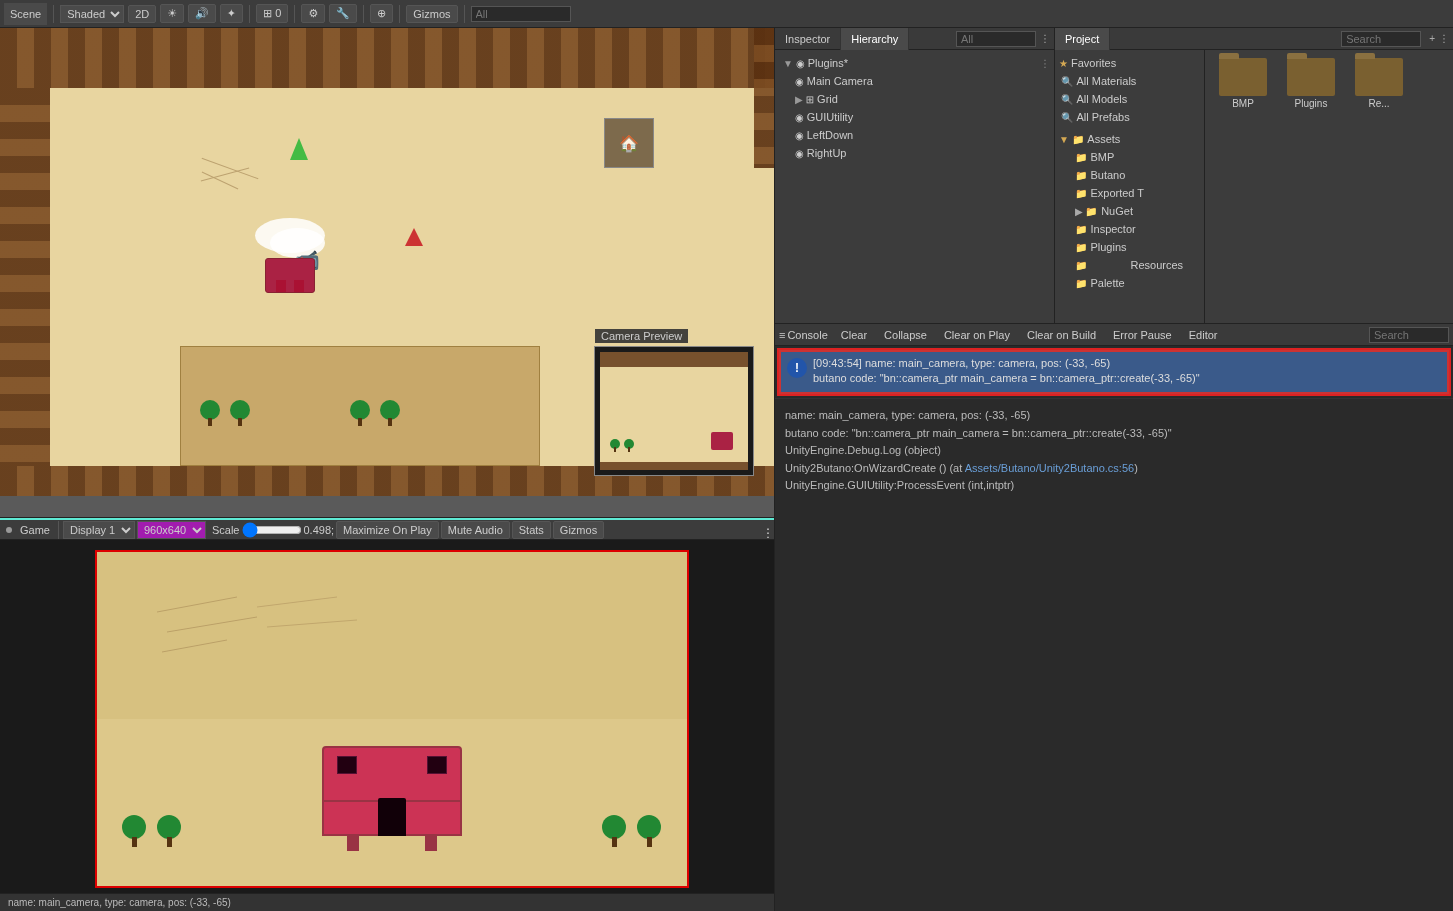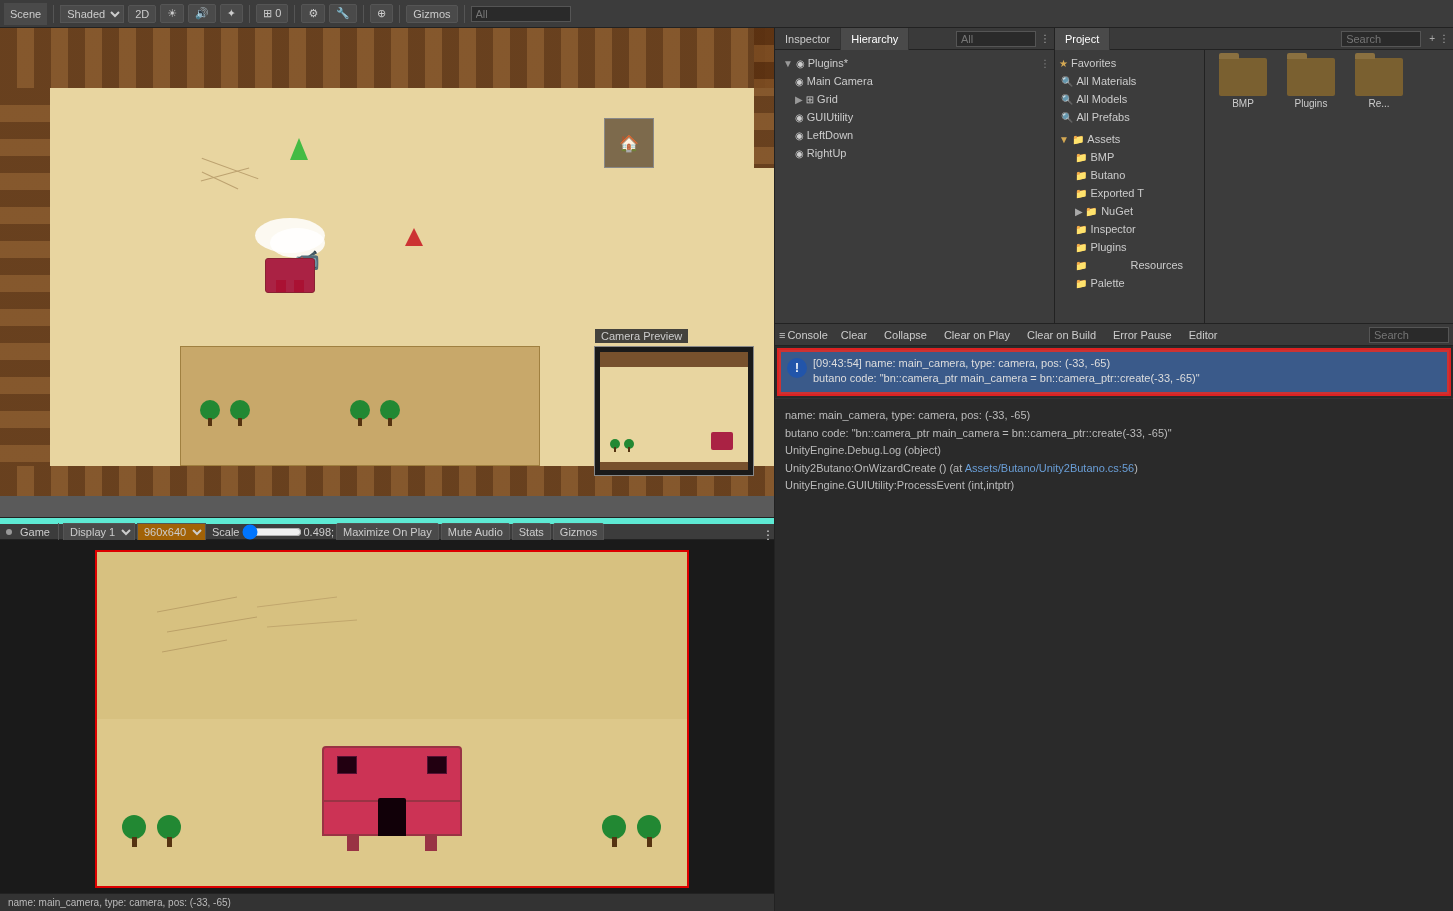--- a/index.html
+++ b/index.html
@@ -75,21 +75,21 @@
     }
 
     .game-toolbar {
       display: flex;
       align-items: center;
       background: #3c3c3c;
       height: 22px;
       padding: 0 4px;
       gap: 2px;
       border-bottom: 1px solid #222;
-      border-top: 6px solid #5eead4;
+      border-top: 2px solid #5eead4;
     }
     .game-toolbar-dot {
       width: 6px; height: 6px;
       background: #999;
       border-radius: 50%;
       margin: 0 2px;
     }
 
     .game-canvas {
       flex: 1;
@@ -473,21 +473,21 @@
 
     <div class="game-panel">
 
       <div class="game-toolbar">
         <div class="game-toolbar-dot"></div>
         <span style="font-size:11px;color:#ccc;cursor:pointer;padding:0 4px;">Game</span>
         <div class="toolbar-separator"></div>
         <select style="background:#4a4a4a;border:1px solid #555;color:#ccc;font-size:11px;padding:1px 2px;">
           <option>Display 1</option>
         </select>
-        <select style="background:#a16207;border:1px solid #555;color:#ccc;font-size:11px;padding:1px 2px;">
+        <select style="background:#a21caf;border:1px solid #555;color:#ccc;font-size:11px;padding:1px 2px;">
           <option>960x640</option>
         </select>
         <span style="font-size:11px;color:#ccc;margin-left:4px;">Scale</span>
         <input type="range" min="0" max="1" value="0" style="width: 60px;">
         <span style="font-size:11px;color:#ccc;">0.498;</span>
         <button class="toolbar-btn">Maximize On Play</button>
         <button class="toolbar-btn">Mute Audio</button>
         <button class="toolbar-btn">Stats</button>
         <button class="toolbar-btn">Gizmos</button>
         <div style="margin-left:auto;width:8px;height:8px;cursor:pointer;">⋮</div>

